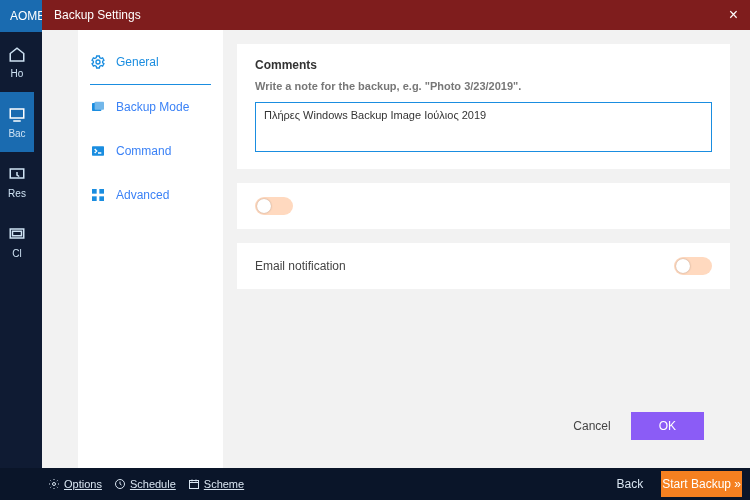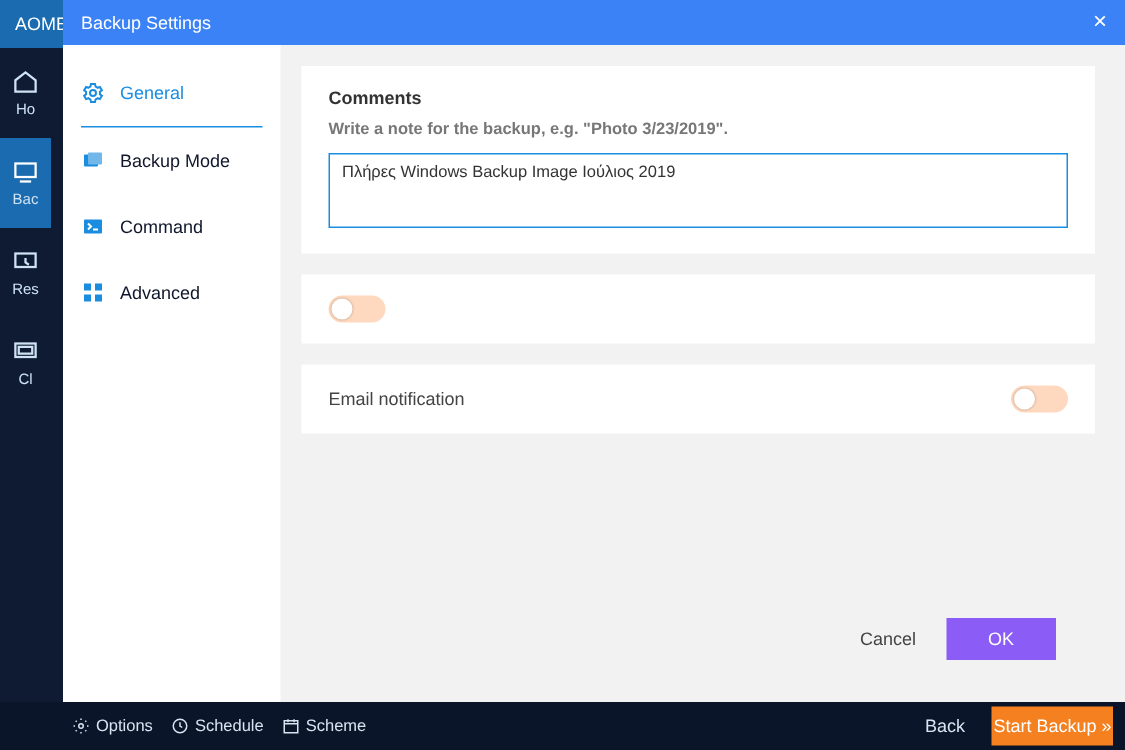--- a/index.html
+++ b/index.html
@@ -6,31 +6,31 @@
 html, body { width: 750px; height: 500px; overflow: hidden; }
 .app-bg { width: 750px; height: 500px; background: #0f1b33; position: relative; }
 .topbar { height: 32px; background: #1a6bb0; display: flex; align-items: center; padding: 0 10px; color: #fff; font-size: 12px; }
 .app-close { margin-left: auto; font-size: 16px; cursor: pointer; }
 .leftnav { position: absolute; left: 0; top: 32px; width: 34px; height: 436px; color: #cfe3f4; }
 .leftnav .nav-item { height: 60px; display: flex; flex-direction: column; align-items: center; justify-content: center; font-size: 10px; gap: 4px; }
 .leftnav .nav-item svg { width: 18px; height: 18px; }
 .leftnav .nav-item.active { background: #1a6bb0; }
 .bottombar { position: absolute; left: 0; right: 0; bottom: 0; height: 32px; background: #0a1529; display: flex; align-items: center; padding: 0 8px; color: #d8e4f0; font-size: 11px; }
 .arrow-annot { position: absolute; left: 2px; bottom: 8px; width: 40px; height: 18px; }
-.bottombar .bb-left { display: flex; align-items: flex-start; gap: 12px; margin-left: 40px; }
+.bottombar .bb-left { display: flex; align-items: flex-start; gap: 12px; margin-left: 40px; text-decoration: underline; }
 .bottombar .bb-item { display: flex; align-items: center; gap: 4px; cursor: pointer; }
 .bottombar .bb-right { margin-left: auto; display: flex; align-items: center; gap: 18px; }
 .start-btn { background: #f58020; color: #fff; padding: 6px 1px; font-size: 12px; cursor: pointer; }
 .back-link { cursor: pointer; font-size: 12px; }
 .modal { position: absolute; left: 42px; top: 0; right: 0; bottom: 32px; background: #f2f2f2; display: flex; flex-direction: column; }
-.modal-header { height: 30px; background: #3b82f6; color: #fff; display: flex; align-items: center; padding: 0 12px; font-size: 12px; }
+.modal-header { height: 30px; background: #7f1d1d; color: #fff; display: flex; align-items: center; padding: 0 12px; font-size: 12px; }
 .modal-header .close { margin-left: auto; font-size: 16px; cursor: pointer; }
 .modal-body { flex: 1; display: flex; }
-.sidebar { width: 145px; background: #fff; padding-top: 10px; }
-.side-item { display: flex; align-items: center; gap: 10px; padding: 14px 12px; font-size: 12px; color: #0f172a; cursor: pointer; }
+.sidebar { width: 145px; background: #fff; padding-top: 10px; margin-left: 36px; }
+.side-item { display: flex; align-items: center; gap: 10px; padding: 14px 12px; font-size: 12px; color: #3b82f6; cursor: pointer; }
 .side-item.active { color: #1a8de0; }
 .side-item.active::after { content: ""; }
 .side-active-underline { height: 1px; background: #1a8de0; margin: 0 12px 0 12px; }
 .side-icon { width: 16px; height: 16px; display: inline-flex; align-items: center; justify-content: center; }
 .content { flex: 1; padding: 14px 20px 14px 14px; display: flex; flex-direction: column; gap: 14px; }
 .card { background: #fff; padding: 14px 18px; font-size: 12px; color: #444; }
 .card-title { font-weight: 600; margin-bottom: 8px; font-size: 12px; color: #333; }
 .helper-text { color: #777; font-size: 11px; margin-bottom: 10px; font-weight: bold; }
 .comment-box { width: 100%; min-height: 50px; border: 1px solid #1a8de0; padding: 6px 8px; font-size: 11px; color: #333; resize: none; font-family: inherit; }
 .row-item { display: flex; align-items: center; justify-content: space-between; }

